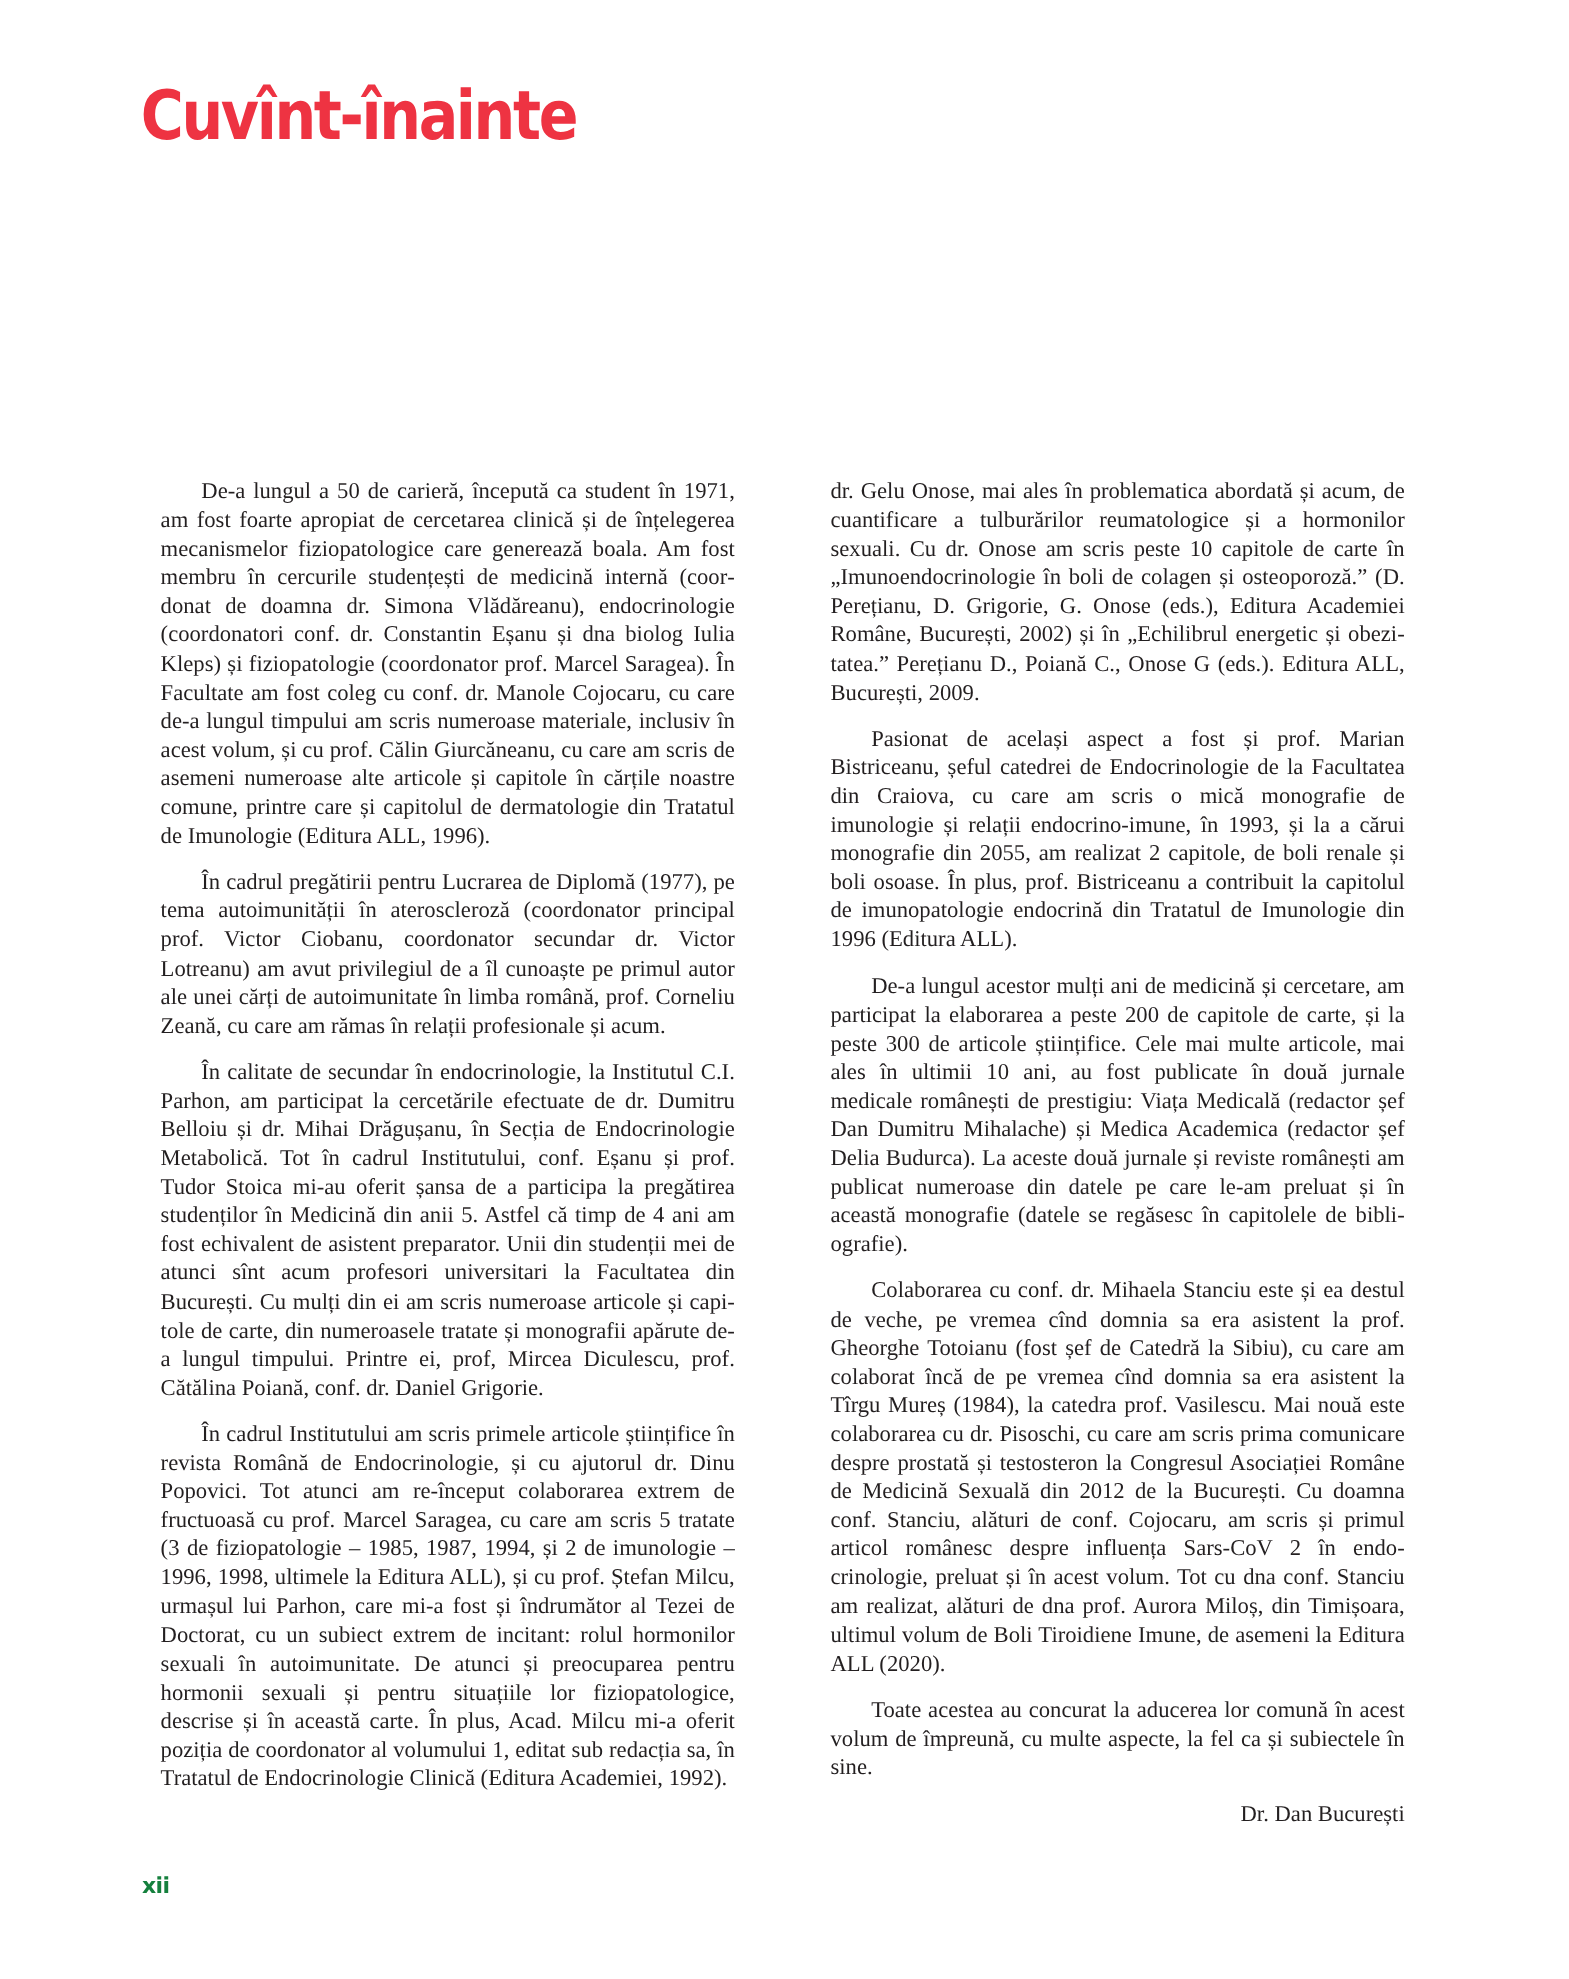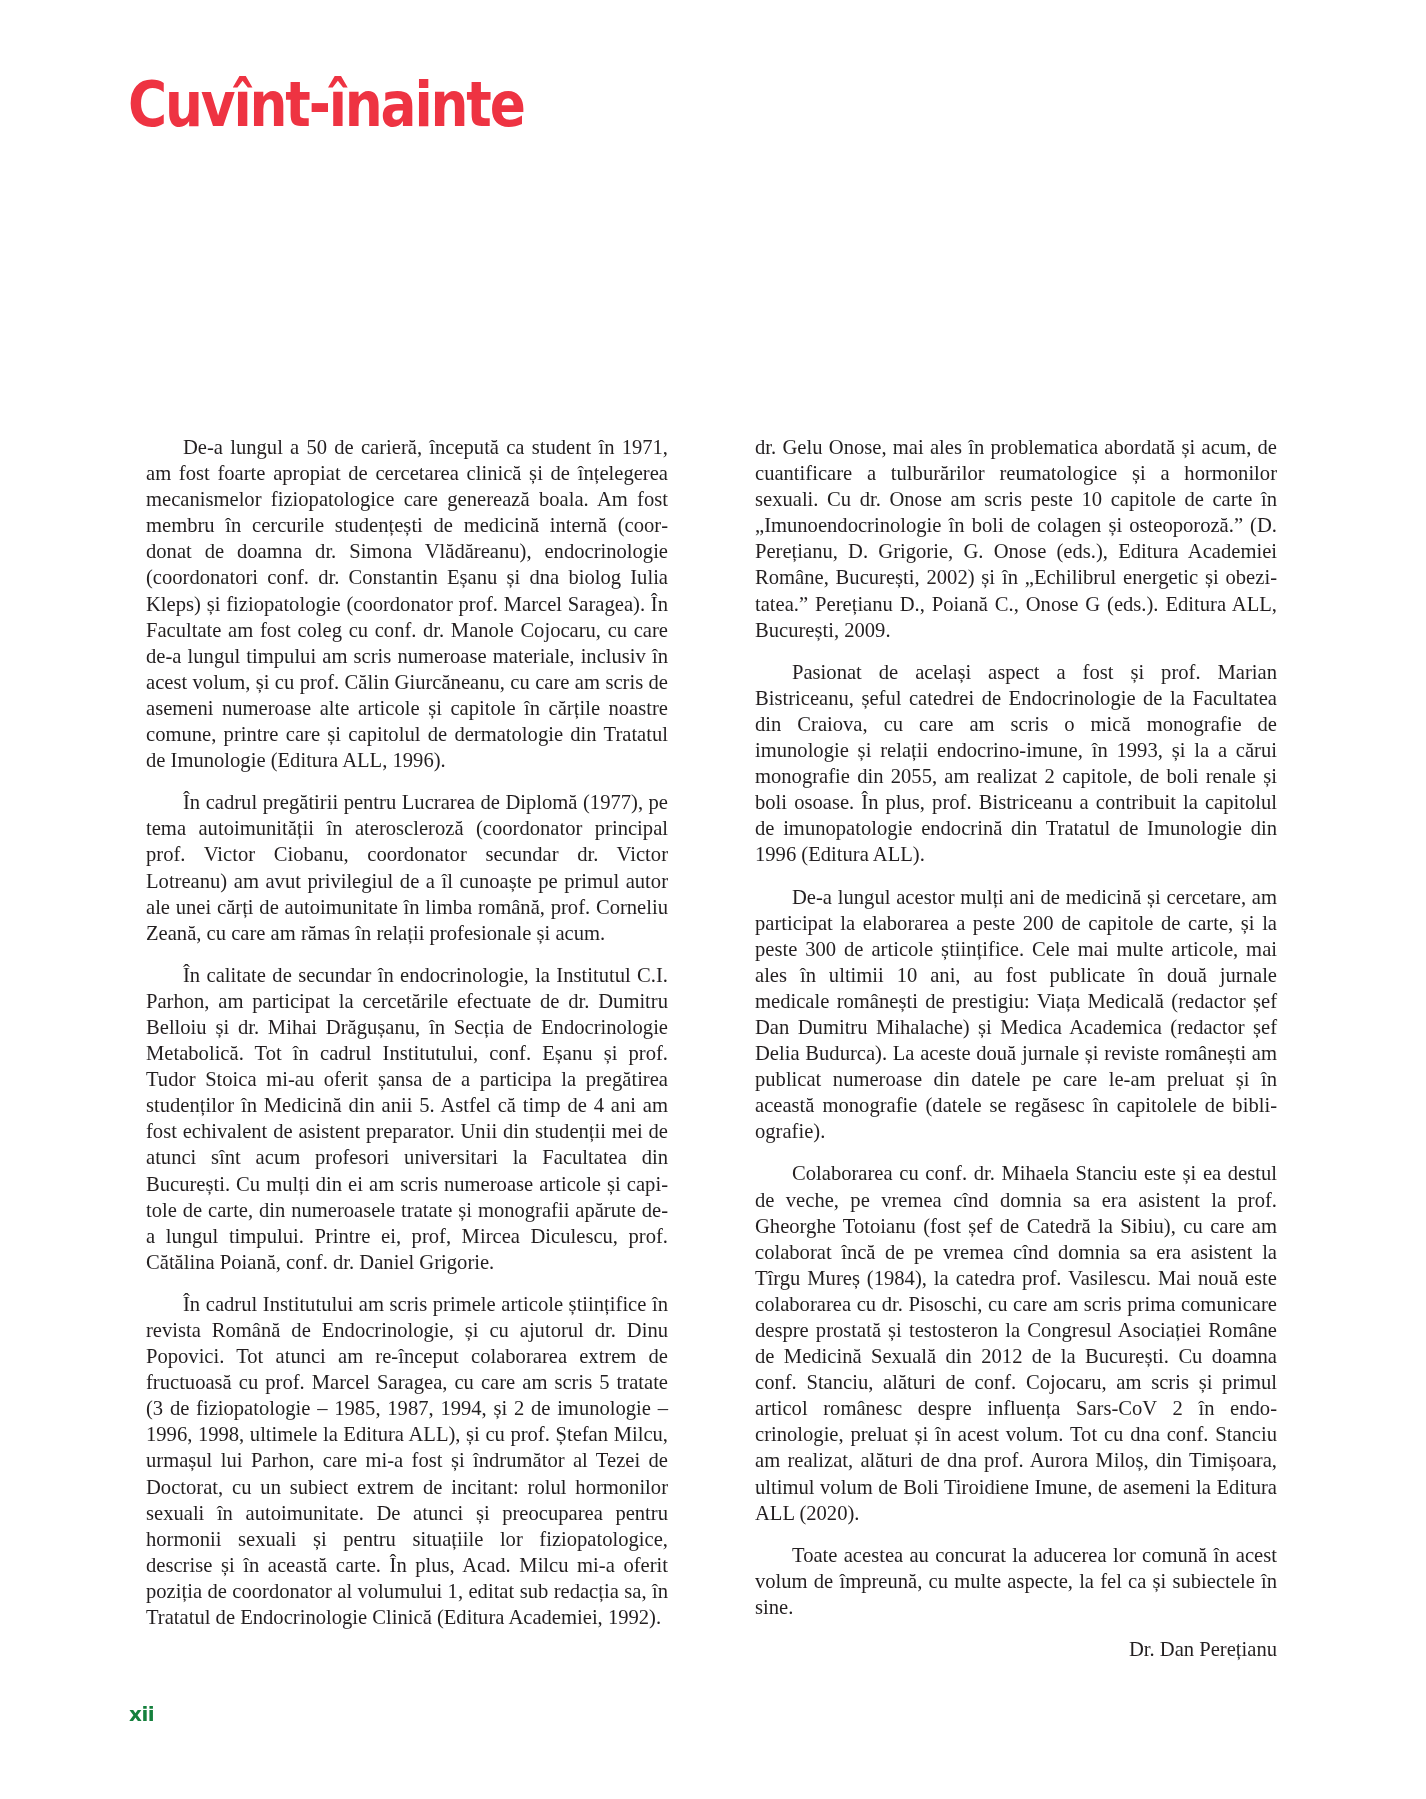--- a/index.html
+++ b/index.html
@@ -37,16 +37,16 @@
   <p>În calitate de secundar în endocrinologie, la Institutul C.I. Parhon, am participat la cercetările efectuate de dr. Dumitru Belloiu și dr. Mihai Drăgușanu, în Secția de Endocrinologie Metabolică. Tot în cadrul Institutului, conf. Eșanu și prof. Tudor Stoica mi-au oferit șansa de a participa la pregătirea studenților în Medicină din anii 5. Astfel că timp de 4 ani am fost echivalent de asistent preparator. Unii din studenții mei de atunci sînt acum profesori universitari la Facultatea din București. Cu mulți din ei am scris numeroase articole și capi­tole de carte, din numeroasele tratate și monografii apărute de-a lungul timpului. Printre ei, prof, Mircea Diculescu, prof. Cătălina Poiană, conf. dr. Daniel Grigorie.</p>
   <p>În cadrul Institutului am scris primele articole științifice în revista Română de Endocrinologie, și cu ajutorul dr. Dinu Popovici. Tot atunci am re-început colaborarea extrem de fructuoasă cu prof. Marcel Saragea, cu care am scris 5 tra­tate (3 de fiziopatologie – 1985, 1987, 1994, și 2 de imunolo­gie – 1996, 1998, ultimele la Editura ALL), și cu prof. Ștefan Milcu, urmașul lui Parhon, care mi-a fost și îndrumător al Tezei de Doctorat, cu un subiect extrem de incitant: rolul hormonilor sexuali în autoimunitate. De atunci și preocupa­rea pentru hormonii sexuali și pentru situațiile lor fiziopa­tologice, descrise și în această carte. În plus,  Acad. Milcu mi-a oferit poziția de coordonator al volumului 1, editat sub redacția sa, în Tratatul de Endocrinologie Clinică (Editura Academiei, 1992).</p>
 </div>
 
 <div class="col col-right">
   <p class="cont">dr. Gelu Onose, mai ales în problematica abordată și acum, de cuantificare a tulburărilor reumatologice și a hormonilor sexuali. Cu dr. Onose am scris peste 10 capitole de carte în „Imunoendocrinologie în boli de colagen și osteoporoză.” (D. Perețianu, D. Grigorie, G. Onose (eds.), Editura Academiei Române, București, 2002) și în „Echilibrul energetic și obezi­tatea.” Perețianu D., Poiană C., Onose G (eds.). Editura ALL, București, 2009.</p>
   <p>Pasionat de același aspect a fost și prof. Marian Bistriceanu, șeful catedrei de Endocrinologie de la Facultatea din Craiova, cu care am scris o mică monografie de imunologie și relații endocrino-imune, în 1993, și la a cărui monografie din 2055, am realizat 2 capitole, de boli renale și boli osoase. În plus, prof. Bistriceanu a contribuit la capitolul de imunopatologie endocrină din Tratatul de Imunologie din 1996 (Editura ALL).</p>
   <p>De-a lungul acestor mulți ani de medicină și cercetare, am participat la elaborarea a peste 200 de capitole de carte, și la peste 300 de articole științifice. Cele mai multe articole, mai ales în ultimii 10 ani, au fost publicate în două jurnale medicale românești de prestigiu: Viața Medicală (redactor șef Dan Dumitru Mihalache) și Medica Academica (redactor șef Delia Budurca). La aceste două jurnale și reviste românești am publicat numeroase din datele pe care le-am preluat și în această monografie (datele se regăsesc în capitolele de bibli­ografie).</p>
   <p>Colaborarea cu conf. dr. Mihaela Stanciu este și ea des­tul de veche, pe vremea cînd domnia sa era asistent la prof. Gheorghe Totoianu (fost șef de Catedră la Sibiu), cu care am colaborat încă de pe vremea cînd domnia sa era asistent la Tîrgu Mureș (1984), la catedra prof. Vasilescu. Mai nouă este colaborarea cu dr. Pisoschi, cu care am scris prima comuni­care despre prostată și testosteron la Congresul Asociației Române de Medicină Sexuală din 2012 de la București. Cu doamna conf. Stanciu, alături de conf. Cojocaru, am scris și primul articol românesc despre influența Sars-CoV 2 în endo­crinologie, preluat și în acest volum. Tot cu dna conf. Stanciu am realizat, alături de dna prof. Aurora Miloș, din Timișoara, ultimul volum de Boli Tiroidiene Imune, de asemeni la Editura ALL (2020).</p>
   <p>Toate acestea au concurat la aducerea lor comună în acest volum de împreună, cu multe aspecte, la fel ca și subiectele în sine.</p>
-  <p class="signature">Dr. Dan Perețianu</p>
+  <p class="signature">Dr. Dan București</p>
 </div>
 
 <div class="page-number">xii</div>
 
 </body></html>

